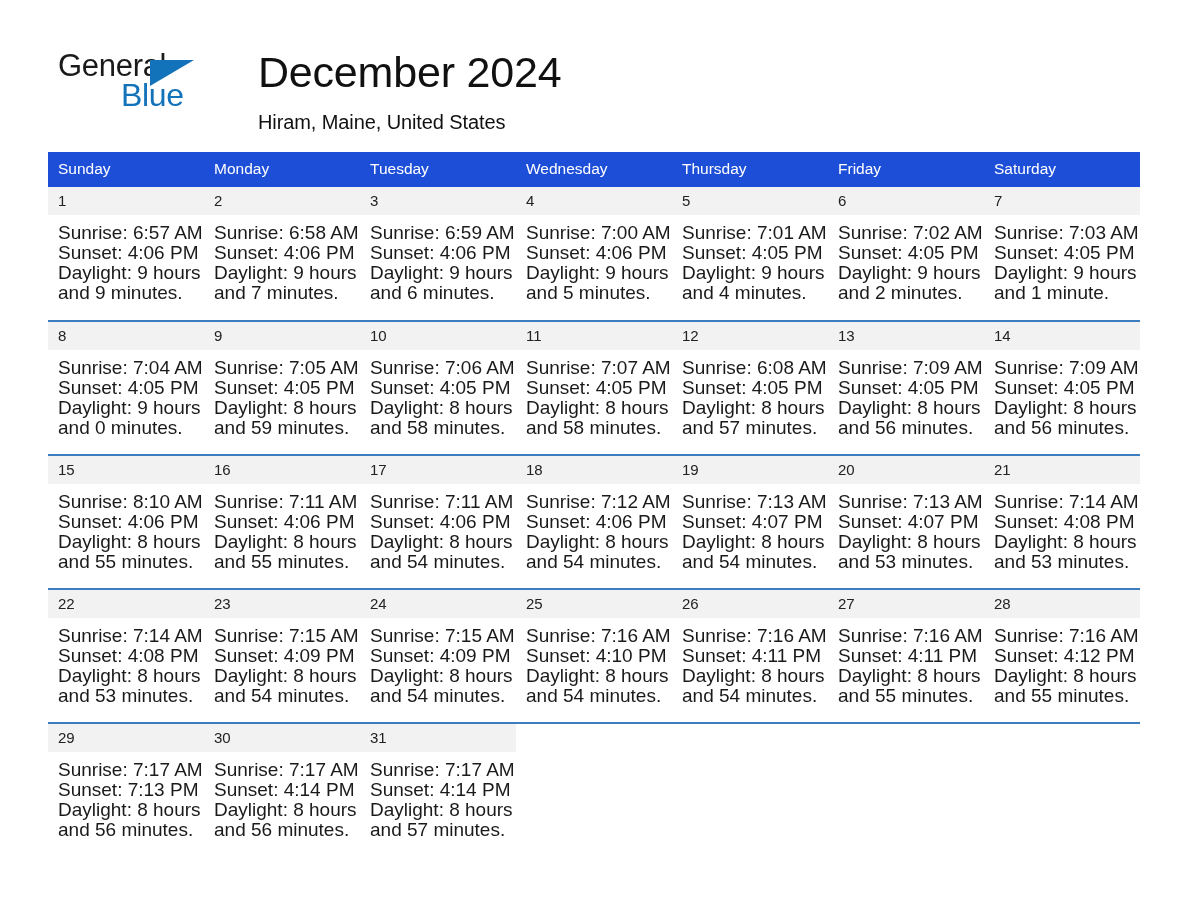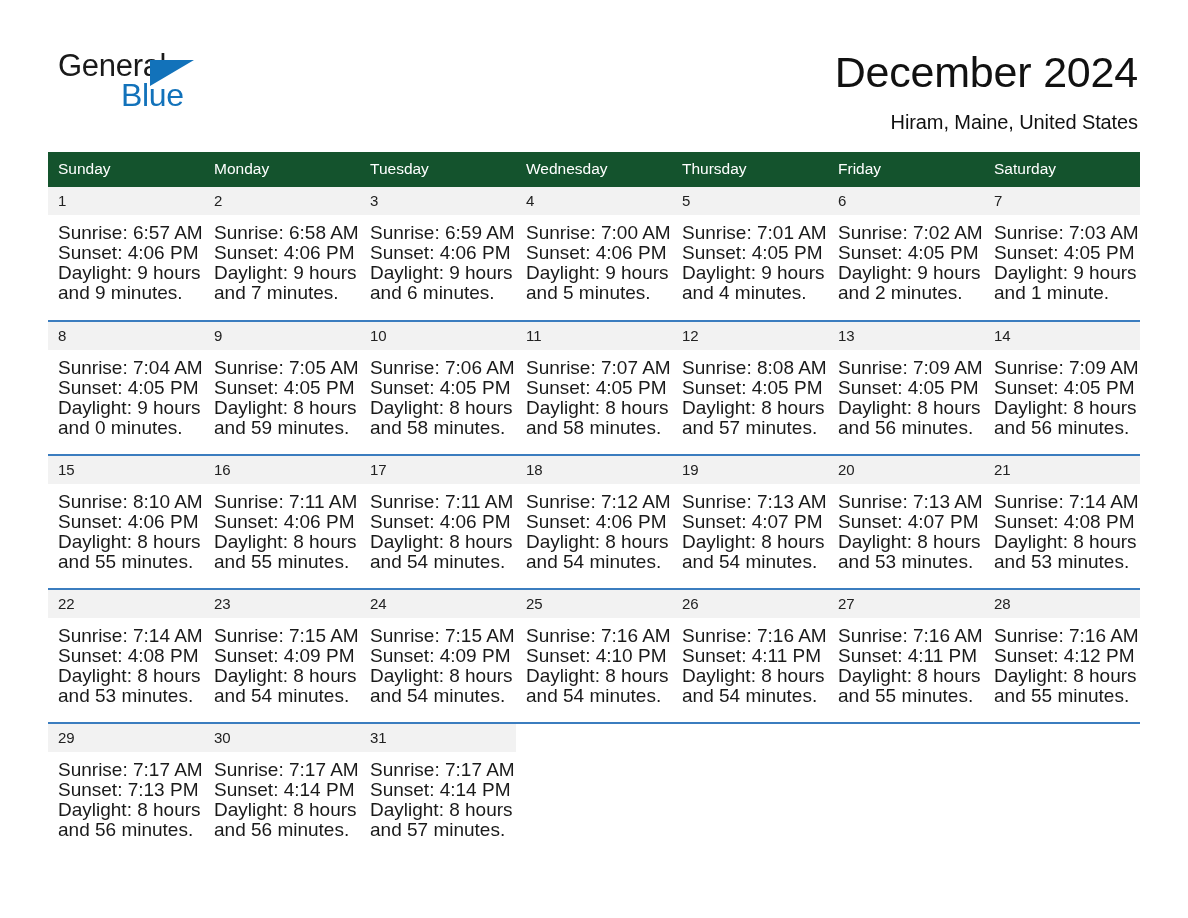--- a/index.html
+++ b/index.html
@@ -54,21 +54,21 @@
   .brand-blue {
     position: absolute;
     left: 63px;
     top: 29px;
     font-size: 32px;
     color: #1272ba;
     letter-spacing: -0.3px;
     font-family: "Liberation Sans", sans-serif;
   }
   .titles {
-    text-align: right;
+    text-align: left;
     flex: 1 1 auto;
     padding-top: 2px;
   }
   .cal-title {
     font-size: 43px;
     color: #111111;
     font-weight: normal;
     line-height: 1.05;
     margin: 0;
     letter-spacing: -0.2px;
@@ -82,21 +82,21 @@
   }
 
   
   .cal {
     margin: 0 48px 0 48px;
     width: 1092px;
     border-collapse: collapse;
     table-layout: fixed;
   }
   .cal th {
-    background: #14532d;
+    background: #1d4ed8;
     color: #ffffff;
     font-weight: normal;
     font-size: 15.5px;
     text-align: left;
     padding: 8px 0 9px 10px;
     height: 32px;
     border: none;
   }
   .week-row > td {
     vertical-align: top;
@@ -277,21 +277,21 @@
                 <div>Sunset: 4:05 PM</div>
                 <div>Daylight: 8 hours</div>
                 <div>and 58 minutes.</div>
               </div>
             </div>
           </td>
         <td>
             <div class="cell-inner">
               <div class="daynum">12</div>
               <div class="cellbody">
-                <div>Sunrise: 8:08 AM</div>
+                <div>Sunrise: 6:08 AM</div>
                 <div>Sunset: 4:05 PM</div>
                 <div>Daylight: 8 hours</div>
                 <div>and 57 minutes.</div>
               </div>
             </div>
           </td>
         <td>
             <div class="cell-inner">
               <div class="daynum">13</div>
               <div class="cellbody">

